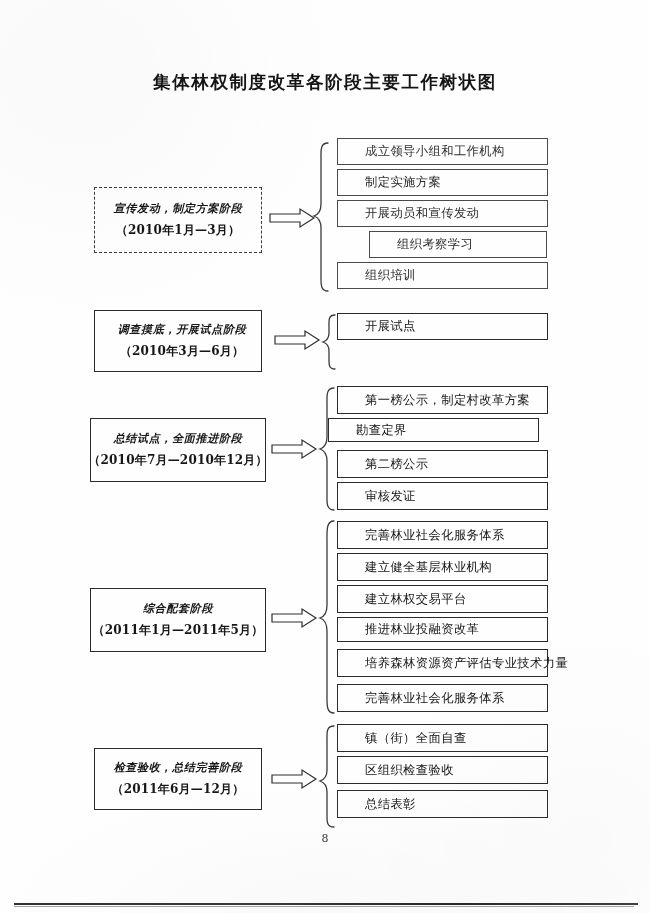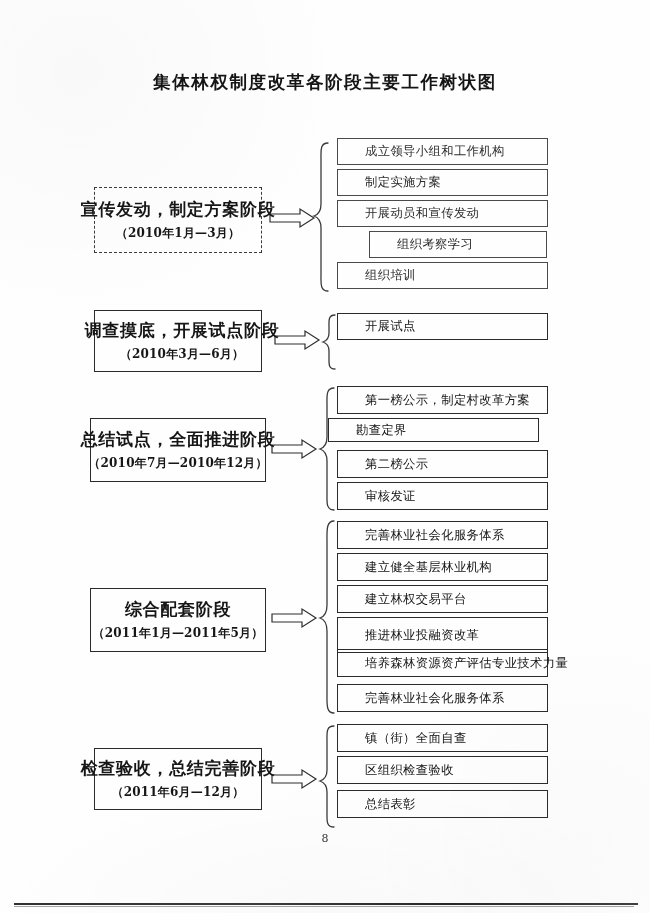--- a/index.html
+++ b/index.html
@@ -57,25 +57,26 @@
     border: 1.3px solid #2a2a2a;
     background: transparent;
     display: flex;
     flex-direction: column;
     align-items: center;
     justify-content: center;
     font-family: "DejaVu Serif", "Liberation Serif", serif;
     color: #161616;
   }
   .phase-box .ph-name {
-    font-size: 17px;
+    font-size: 11px;
     font-weight: bold;
     letter-spacing: 0.7px;
     line-height: 1.1;
     white-space: nowrap;
+    font-style: italic;
   }
   .phase-box .ph-period {
     font-size: 12px;
     font-weight: bold;
     letter-spacing: 0.2px;
     margin-top: 9px;
     line-height: 1.1;
     white-space: nowrap;
   }
   
@@ -219,21 +220,21 @@
   <div class="task-box" style="left:337px; top:482px; width:211px; height:28px;">审核发证</div>
 
   <div class="phase-box" style="left:90px; top:588px; width:176px; height:64px;">
     <span class="ph-name">综合配套阶段</span>
     <span class="ph-period">（2011年1月—2011年5月）</span>
   </div>
 
   <div class="task-box" style="left:337px; top:521px; width:211px; height:28px;">完善林业社会化服务体系</div>
   <div class="task-box" style="left:337px; top:553px; width:211px; height:28px;">建立健全基层林业机构</div>
   <div class="task-box" style="left:337px; top:585px; width:211px; height:28px;">建立林权交易平台</div>
-  <div class="task-box" style="left:337px; top:617px; width:211px; height:36px;">推进林业投融资改革</div>
+  <div class="task-box" style="left:337px; top:617px; width:211px; height:25px;">推进林业投融资改革</div>
   <div class="task-box" style="left:337px; top:649px; width:211px; height:28px;">培养森林资源资产评估专业技术力量</div>
   <div class="task-box" style="left:337px; top:684px; width:211px; height:28px;">完善林业社会化服务体系</div>
 
   <div class="phase-box" style="left:94px; top:748px; width:168px; height:62px;">
     <span class="ph-name">检查验收，总结完善阶段</span>
     <span class="ph-period">（2011年6月—12月）</span>
   </div>
 
   <div class="task-box" style="left:337px; top:724px; width:211px; height:28px;">镇（街）全面自查</div>
   <div class="task-box" style="left:337px; top:756px; width:211px; height:28px;">区组织检查验收</div>

